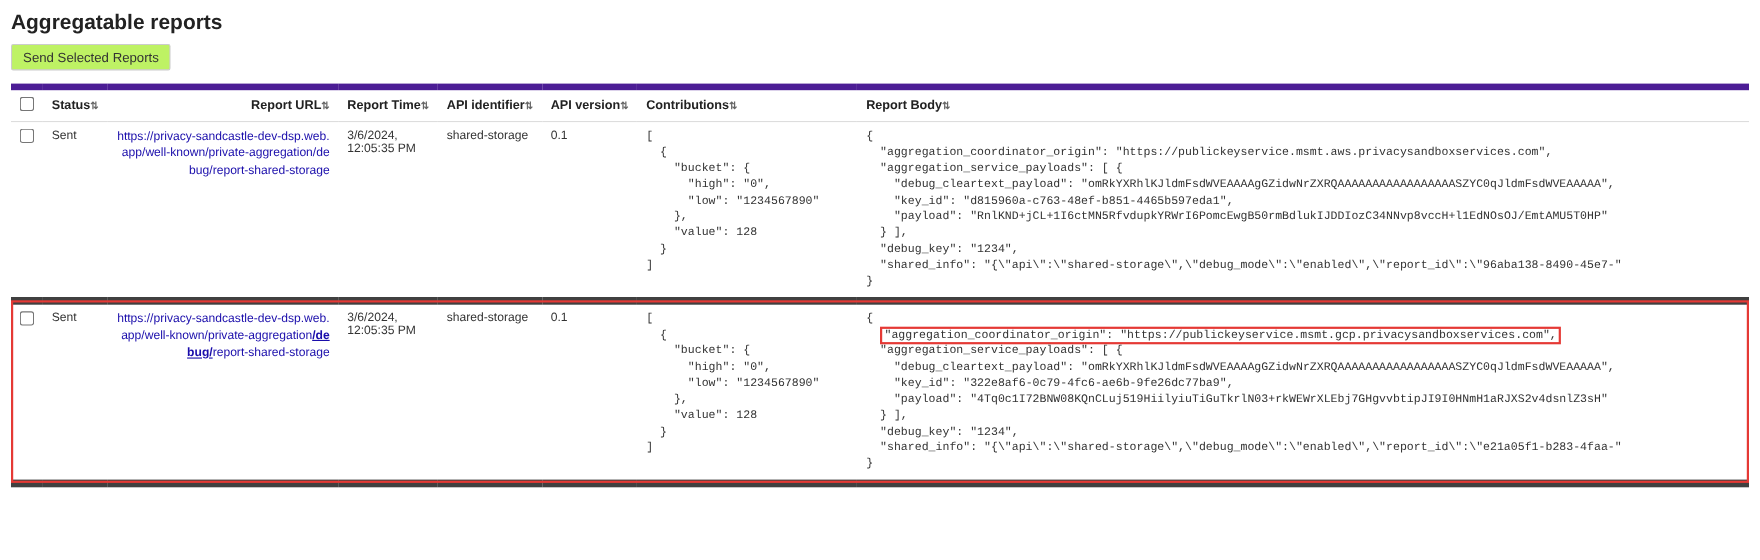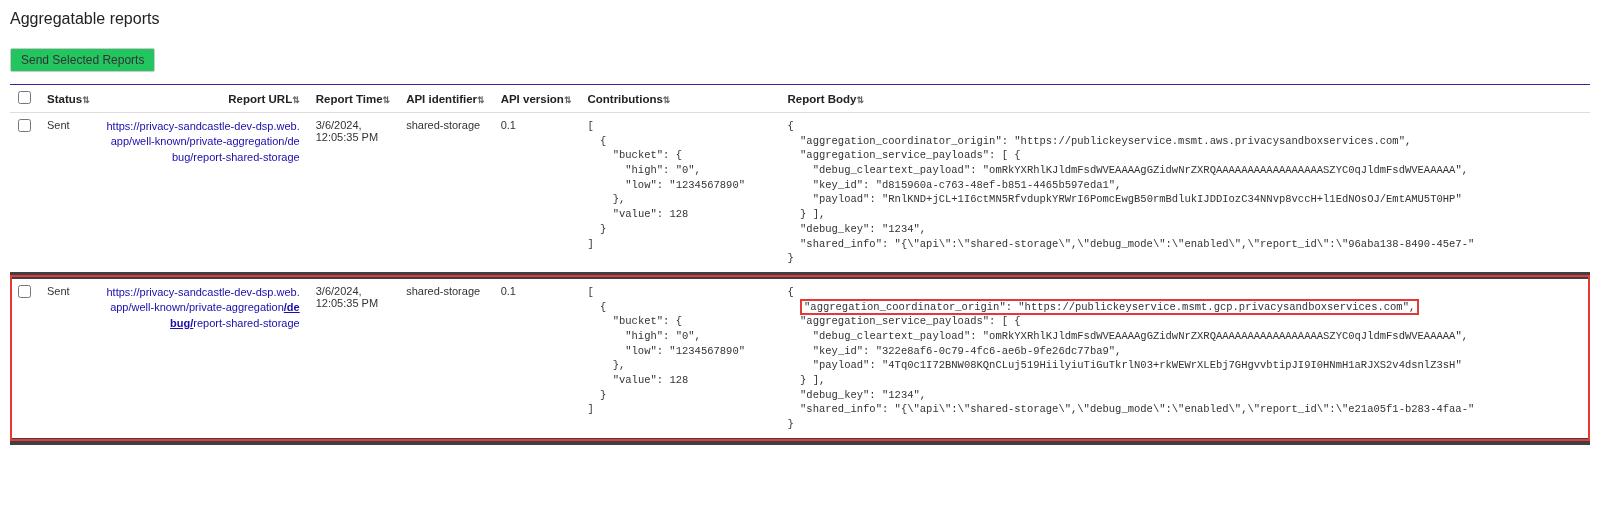--- a/index.html
+++ b/index.html
@@ -4,43 +4,43 @@
   <style>
     * { box-sizing: border-box; margin: 0; padding: 0; }
     body {
       font-family: Arial, sans-serif;
       font-size: 12px;
       background: #fff;
       color: #333;
       padding: 10px;
     }
     h2 {
-      font-size: 16px;
-      font-weight: normal;
-      margin-bottom: 20px;
+      font-size: 19px;
+      font-weight: bold;
+      margin-bottom: 8px;
       color: #222;
     }
     .send-btn {
       border: 1px solid #ccc;
-      background: #22c55e;
+      background: #bef264;
       padding: 4px 10px;
       font-size: 12px;
       cursor: pointer;
       border-radius: 2px;
       margin-bottom: 12px;
       color: #333;
     }
 
     table {
       width: 100%;
       border-collapse: collapse;
       font-size: 11.5px;
     }
     thead tr {
-      border-top: 1px solid #4c1d95;
+      border-top: 6px solid #4c1d95;
       border-bottom: 1px solid #ddd;
     }
     th {
       text-align: left;
       padding: 6px 8px;
       font-weight: bold;
       font-size: 11.5px;
       white-space: nowrap;
       color: #222;
       background: #fff;

